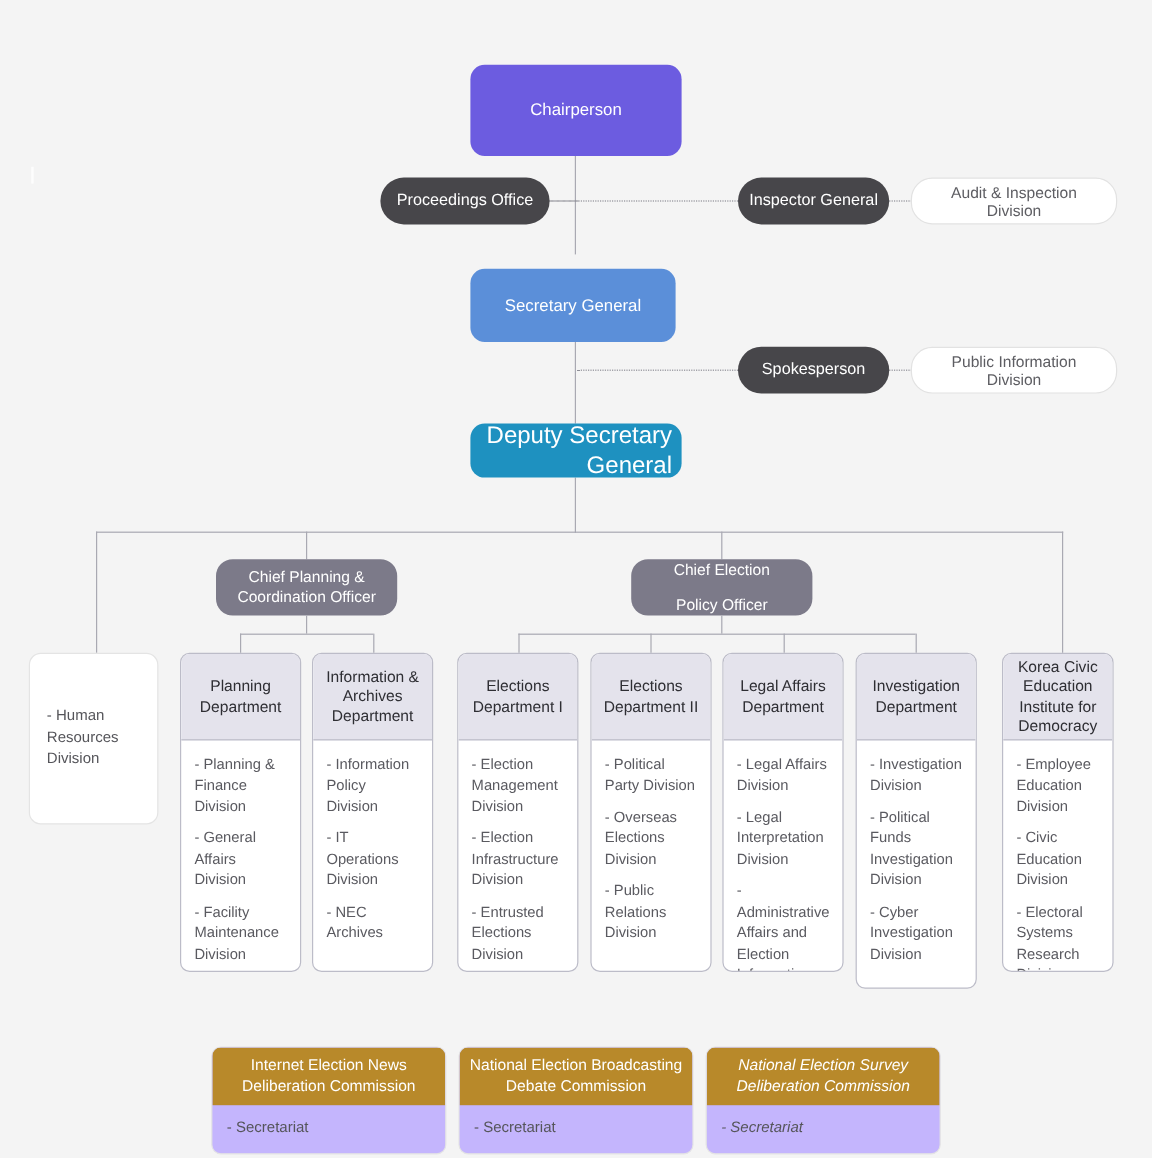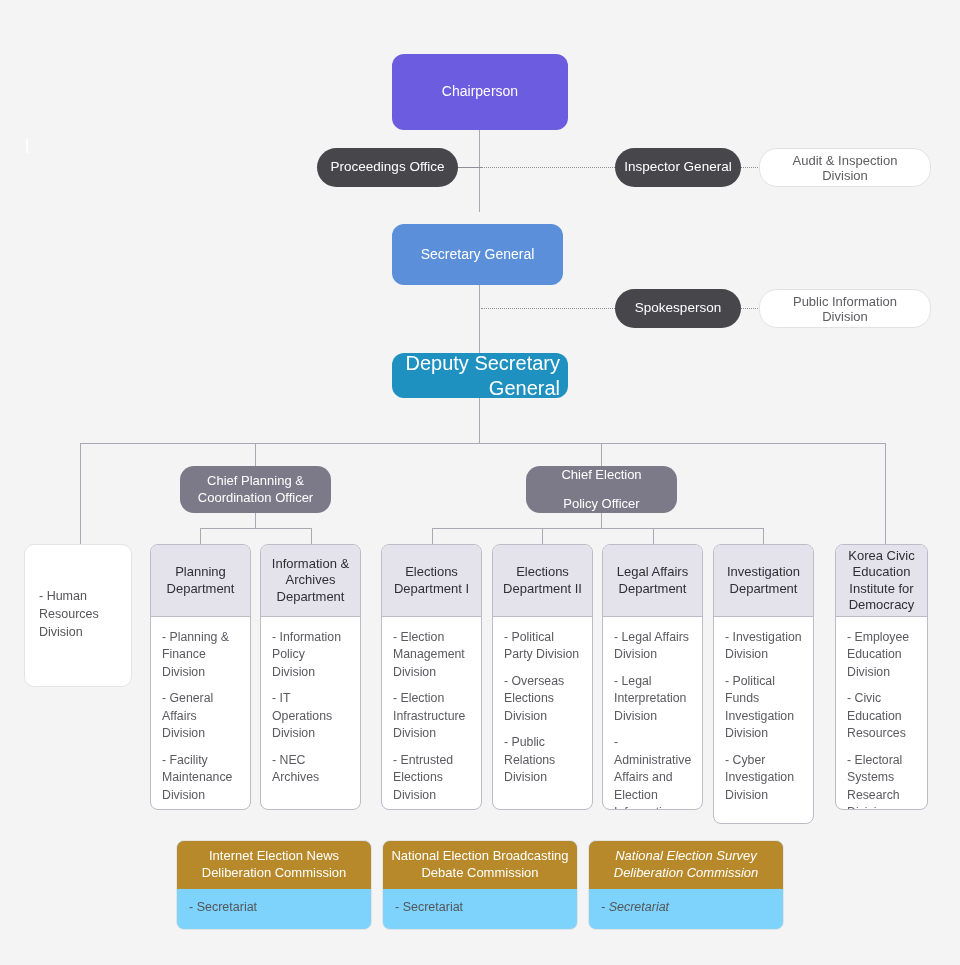--- a/index.html
+++ b/index.html
@@ -92,25 +92,25 @@
     color: #5a5a60;
     font-size: 12.3px;
     line-height: 1.42;
   }
   .dept-body .li { margin-bottom: 9px; }
   .dept-body .li:last-child { margin-bottom: 0; }
 
   
   .comm {
     position: absolute;
-    background: #7dd3fc;
+    background: #c4b5fd;
     border: 1px solid #e4e4e4;
     border-radius: 8px;
     overflow: hidden;
-    display: flex; flex-direction: column;
+    display: flex; flex-direction: column; margin-top: 32px;
   }
   .comm-head {
     background: #b8892a;
     color: #ffffff;
     font-size: 13px;
     line-height: 1.3;
     text-align: center;
     display: flex; align-items: center; justify-content: center;
     padding: 7px 6px;
     min-height: 46px;
@@ -264,21 +264,21 @@
       <div class="li">- Investigation Division</div>
       <div class="li">- Political Funds Investigation Division</div>
       <div class="li">- Cyber Investigation Division</div>
     </div>
   </div>
 
   <div class="dept" style="left:835px; top:544px; width:93px; height:266px;">
     <div class="dept-head">Korea Civic Education Institute for Democracy</div>
     <div class="dept-body">
       <div class="li">- Employee Education Division</div>
-      <div class="li">- Civic Education Resources</div>
+      <div class="li">- Civic Education Division</div>
       <div class="li">- Electoral Systems Research Division</div>
     </div>
   </div>
 
   <div class="comm" style="left:176px; top:840px; width:196px; height:90px;">
     <div class="comm-head">
       <div>
         <div>Internet Election News</div>
         <div>Deliberation Commission</div>
       </div>

